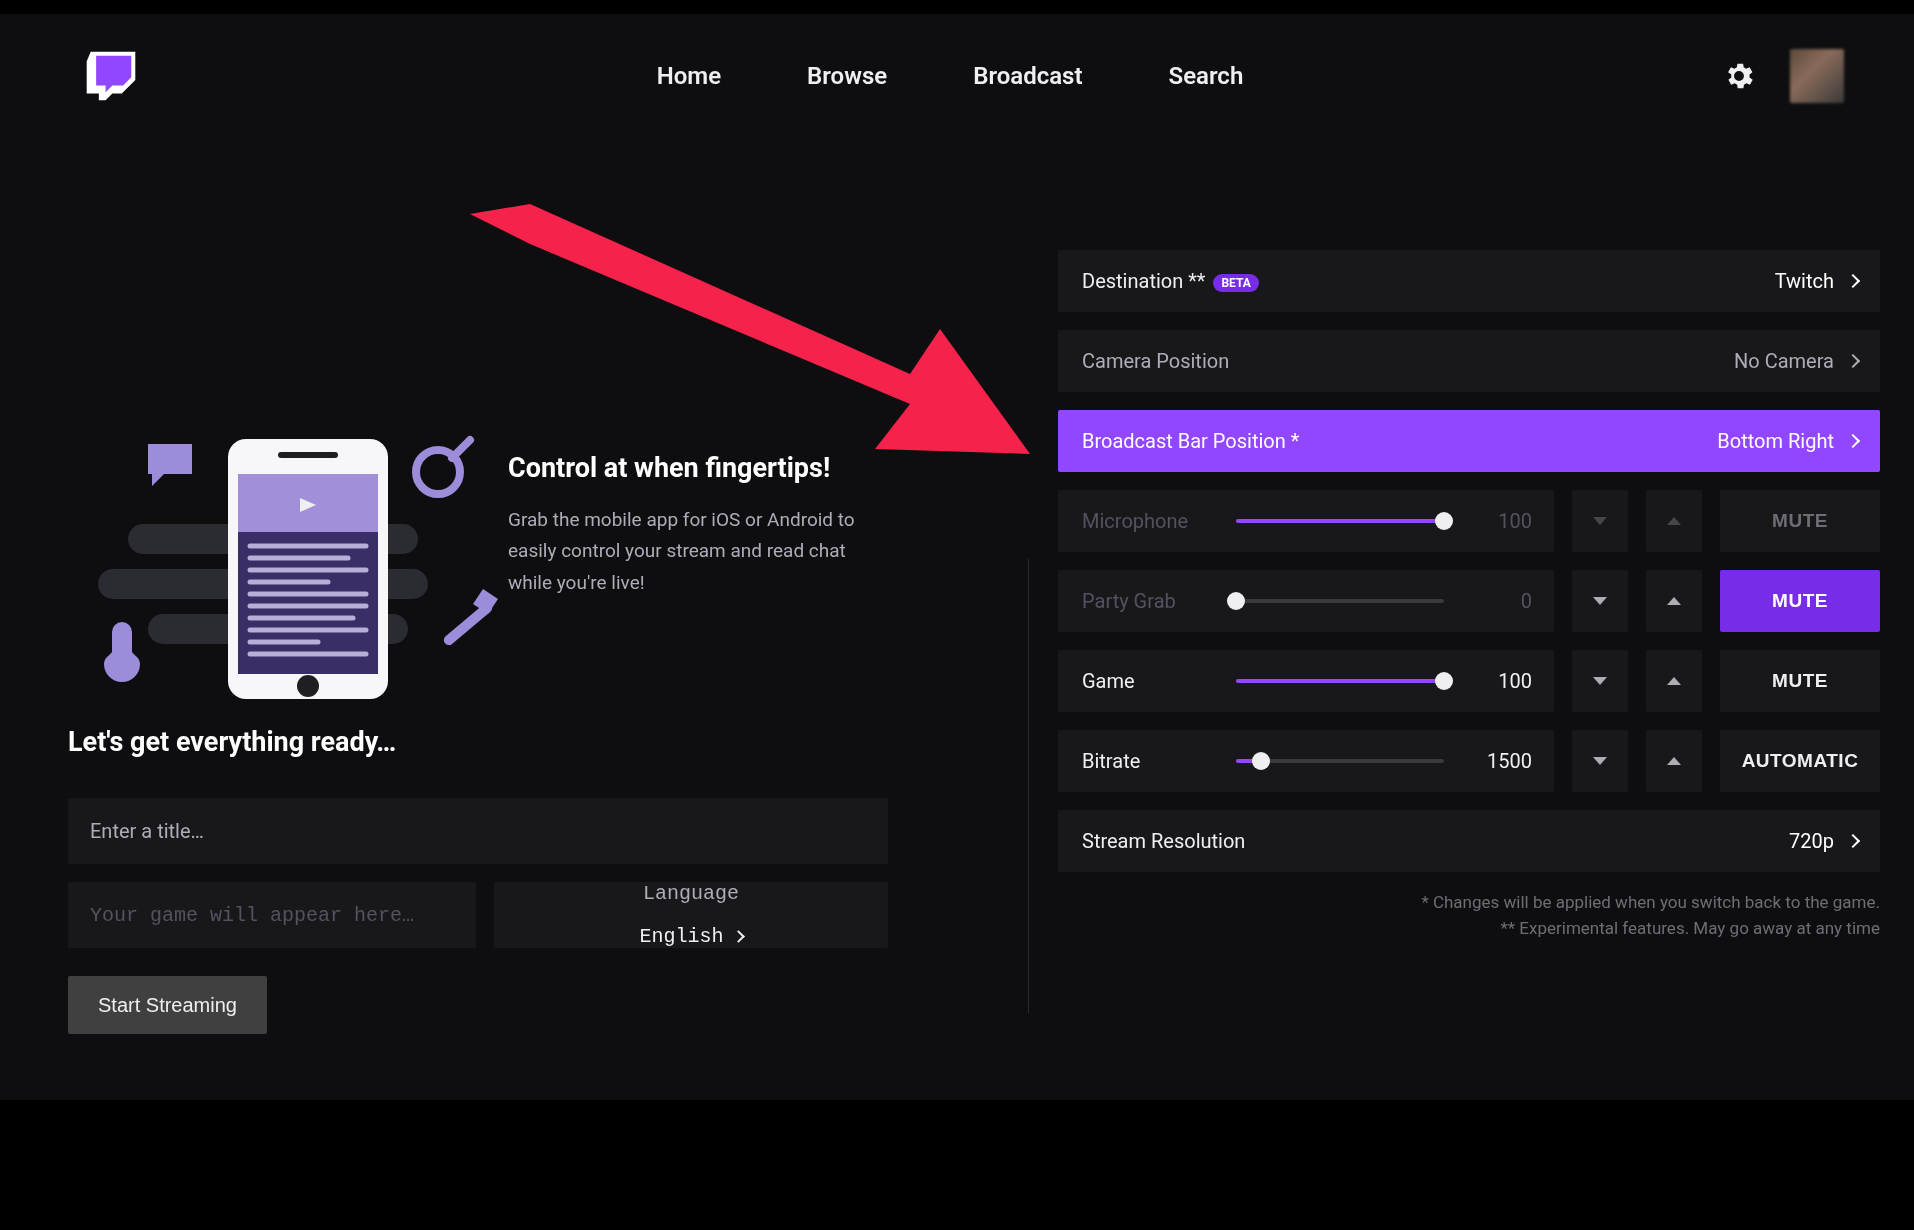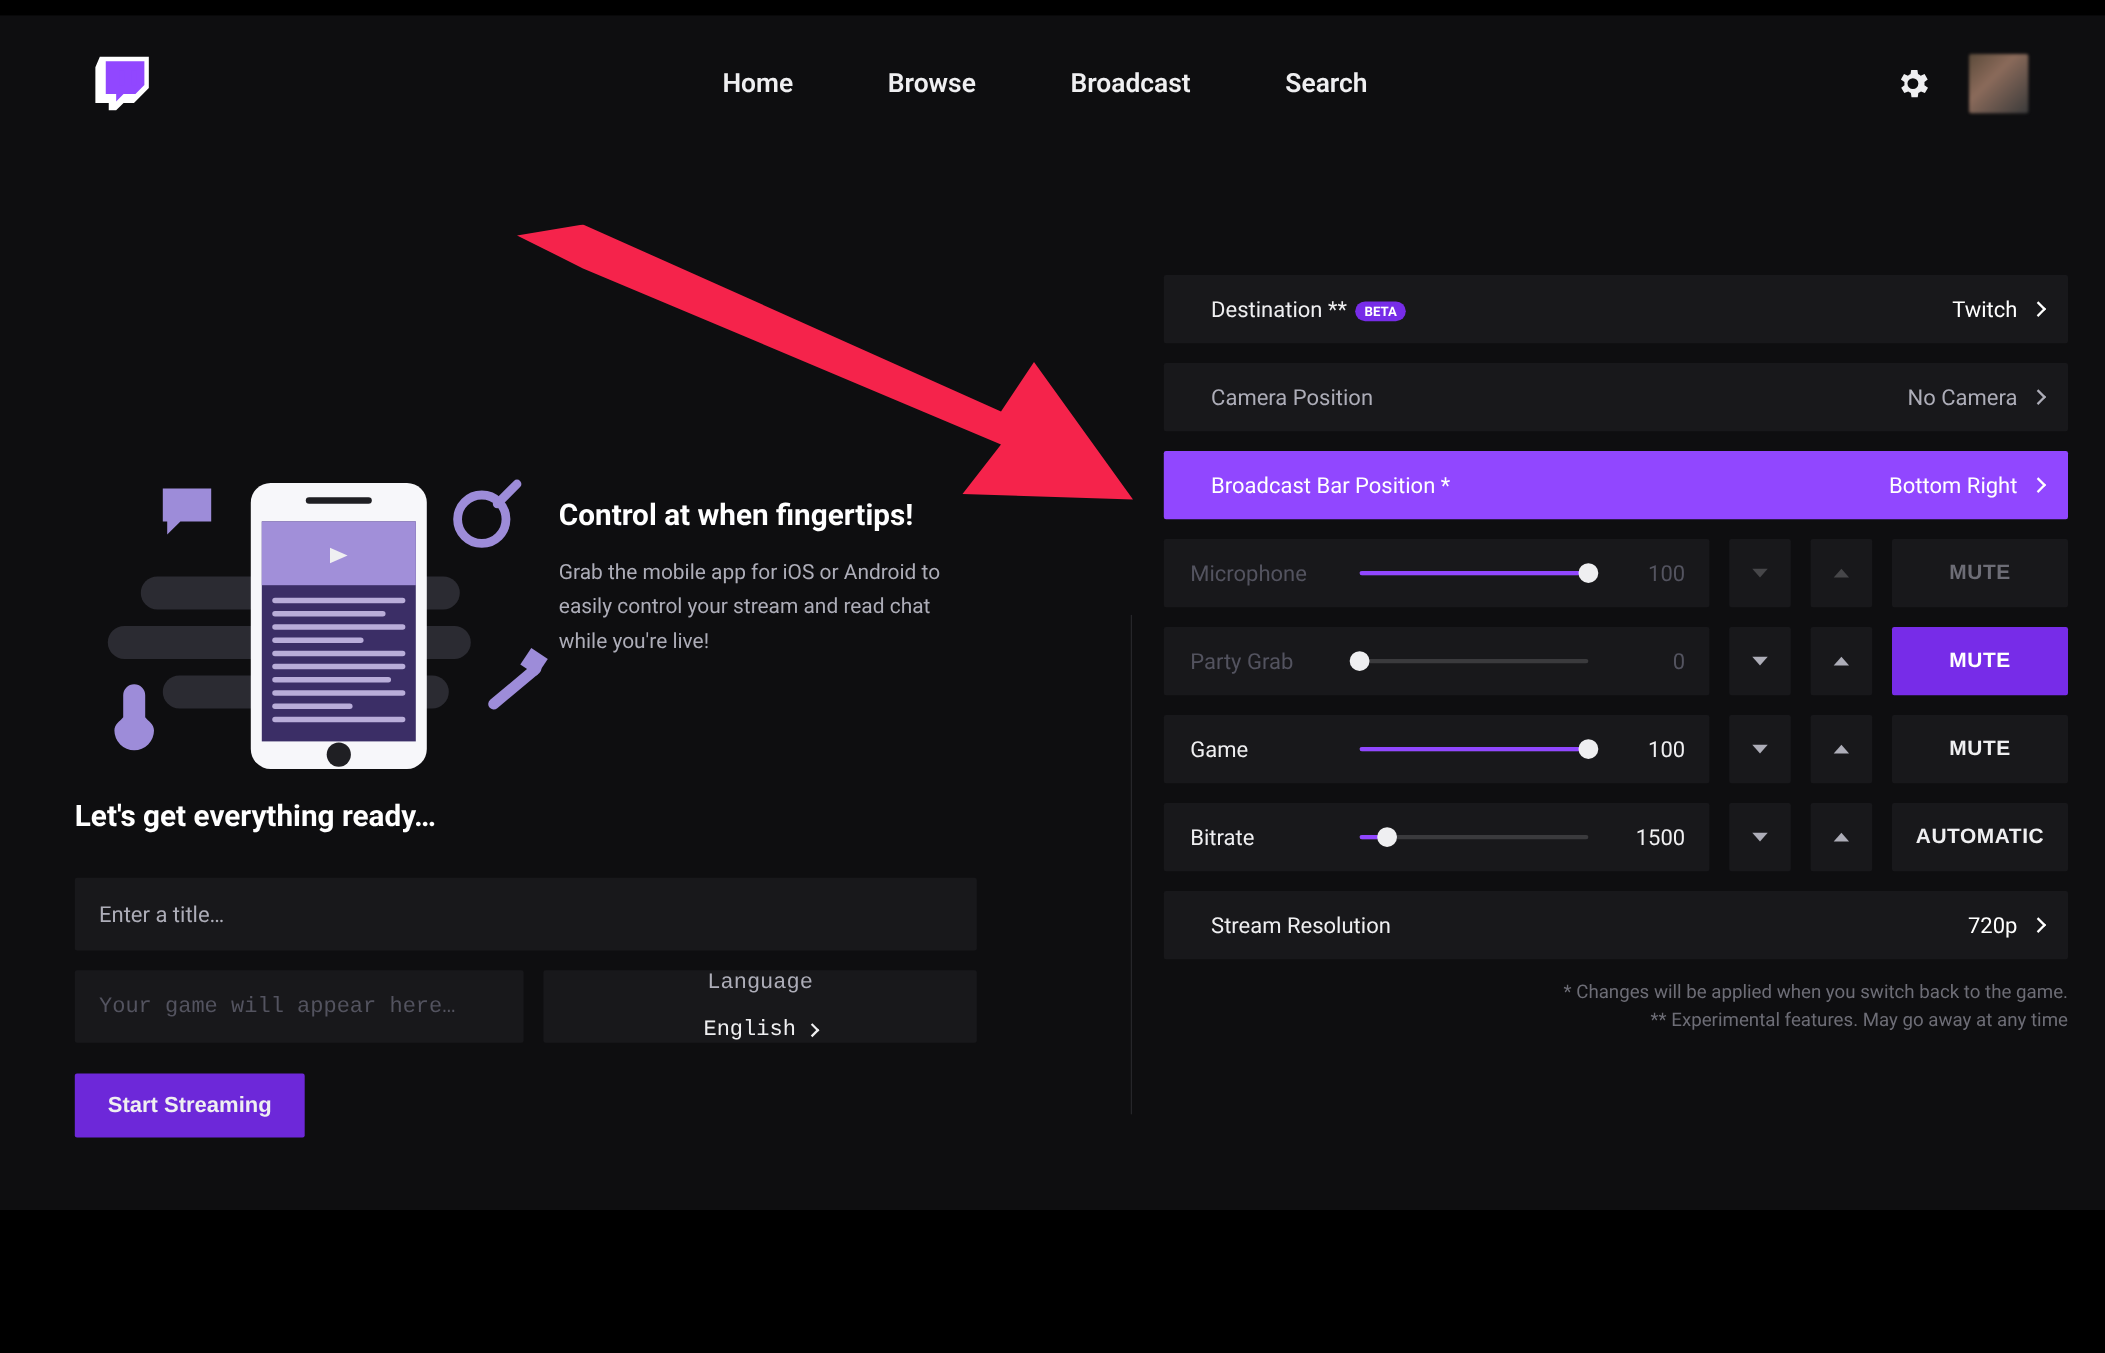--- a/index.html
+++ b/index.html
@@ -103,43 +103,43 @@
     border-radius:2px;
   }
   .field.dim { color:#53535f; }
   .field.placeholder { color:#adadb8;}
   .row-inputs { display:flex; gap:18px; margin-bottom:18px;font-family:Liberation Mono, monospace; }
   .row-inputs .field:nth-child(1){ width:408px; }
   .row-inputs .field:nth-child(2){ width:394px; justify-content:space-between; cursor:pointer;flex-direction:column;}
   .row-inputs .field:nth-child(2) .val { color:#efeff1; display:flex; align-items:center; gap:10px;}
   .title-field { width:820px; margin-bottom:18px; }
   .btn-start {
-    background:#6d28d9; color:#efeff1;
-    font-size:20px; font-weight:700;
+    background:#404040; color:#efeff1;
+    font-size:20px; font-weight:400;
     height:58px; padding:0 30px;
     border:none; cursor:pointer;
     margin-top:10px;
     border-radius:2px;
   }
 
   
   .cfg-row {
     background:#18181b;
     height:62px;
     display:flex; align-items:center;
     padding:0 22px 0 24px;
     margin-bottom:18px;
     font-size:20px;
     border-radius:2px;
     cursor:pointer;
     color:#adadb8;
   }
   .cfg-row.bright { color:#efeff1; }
   .cfg-row.purple { background:#9147ff; color:#fff; }
-  .cfg-row .label { flex:0 0 auto;margin-left:19px; }
+  .cfg-row .label { flex:0 0 auto; }
   .cfg-row .spacer{ flex:1; }
   .cfg-row .value { color:inherit; display:flex; align-items:center; gap:14px;}
   .cfg-row.bright .value { color:#ffffff;}
   .cfg-row .chev { width:10px; height:10px; border-top:2.5px solid currentColor; border-right:2.5px solid currentColor; transform:rotate(45deg); }
   .beta {
     display:inline-block; background:#772ce8; color:#fff;
     font-size:12px; font-weight:700;
     padding:2px 8px; border-radius:10px; margin-left:8px;
     vertical-align:middle;
   }

